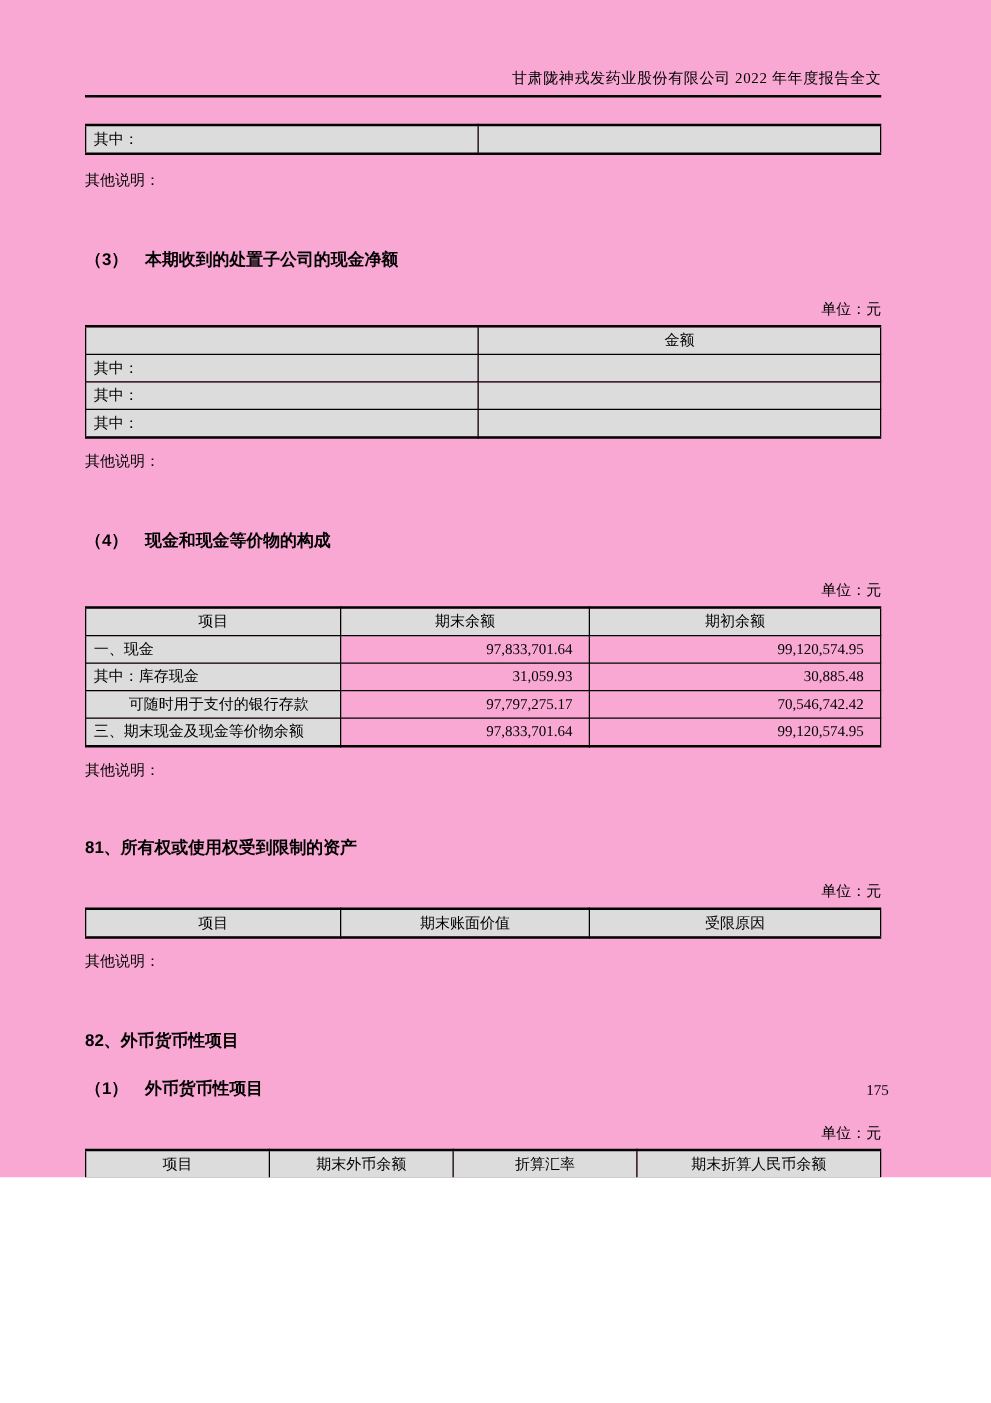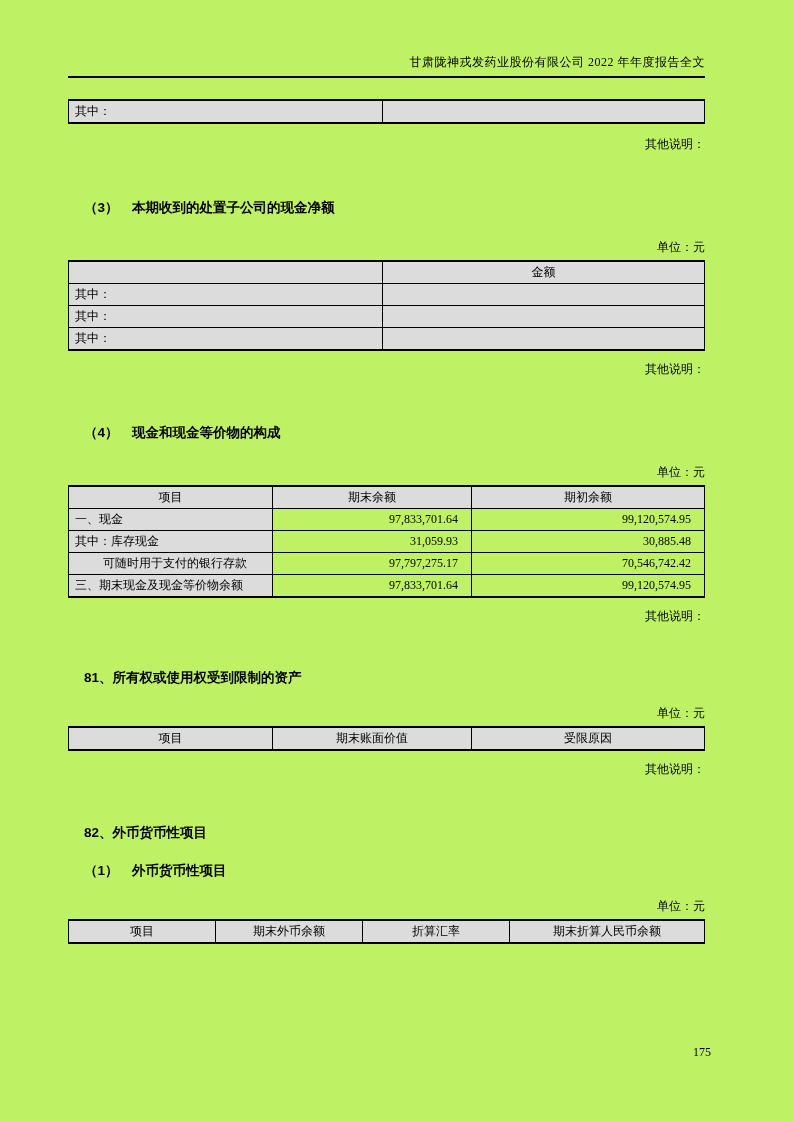--- a/index.html
+++ b/index.html
@@ -1,42 +1,41 @@
 <!DOCTYPE html>
 <html><head>
 <meta charset="utf-8">
 <style>
   html,body{margin:0;padding:0;background:#ffffff;}
   .page{
     position:relative;
-    width:793px;height:1122px;
-    background:#bef264;
+    width:793px;height:942px;
+    background:#f9a8d4;
     box-sizing:border-box;
     padding:54px 88px 0 68px;
     font-family:"Liberation Serif","DejaVu Serif",serif;
     color:#000;
     overflow:hidden;
   }
   .doc-header{
     text-align:right;
     font-size:12px;
     letter-spacing:0.5px;
     padding-bottom:5px;
     border-bottom:2px solid #000;
   }
   .note{
     font-size:12px;
     margin-top:12px;
-    text-align:right;
   }
   .sec-heading{
     font-family:"Liberation Sans","DejaVu Sans",sans-serif;
     font-size:13.5px;
     font-weight:bold;
-    margin:16px;
+    margin:0;
   }
   .mt-big{margin-top:46px;}
   .mt-med{margin-top:20px;}
   .unit-line{
     text-align:right;
     font-size:12px;
     margin-top:22px;
     margin-bottom:4px;
   }
   table{

